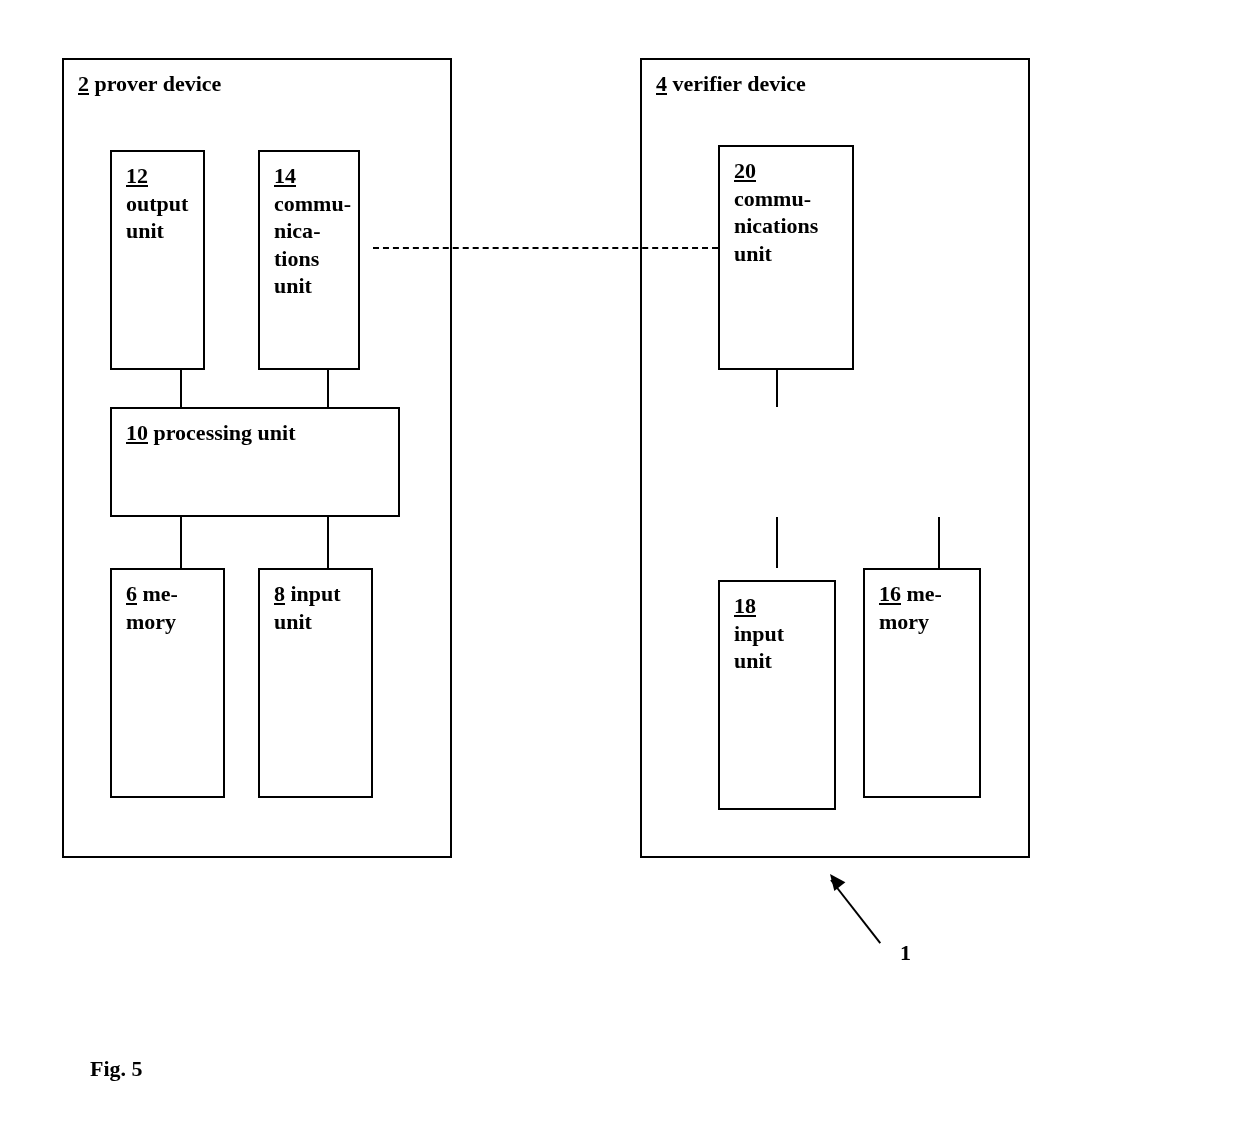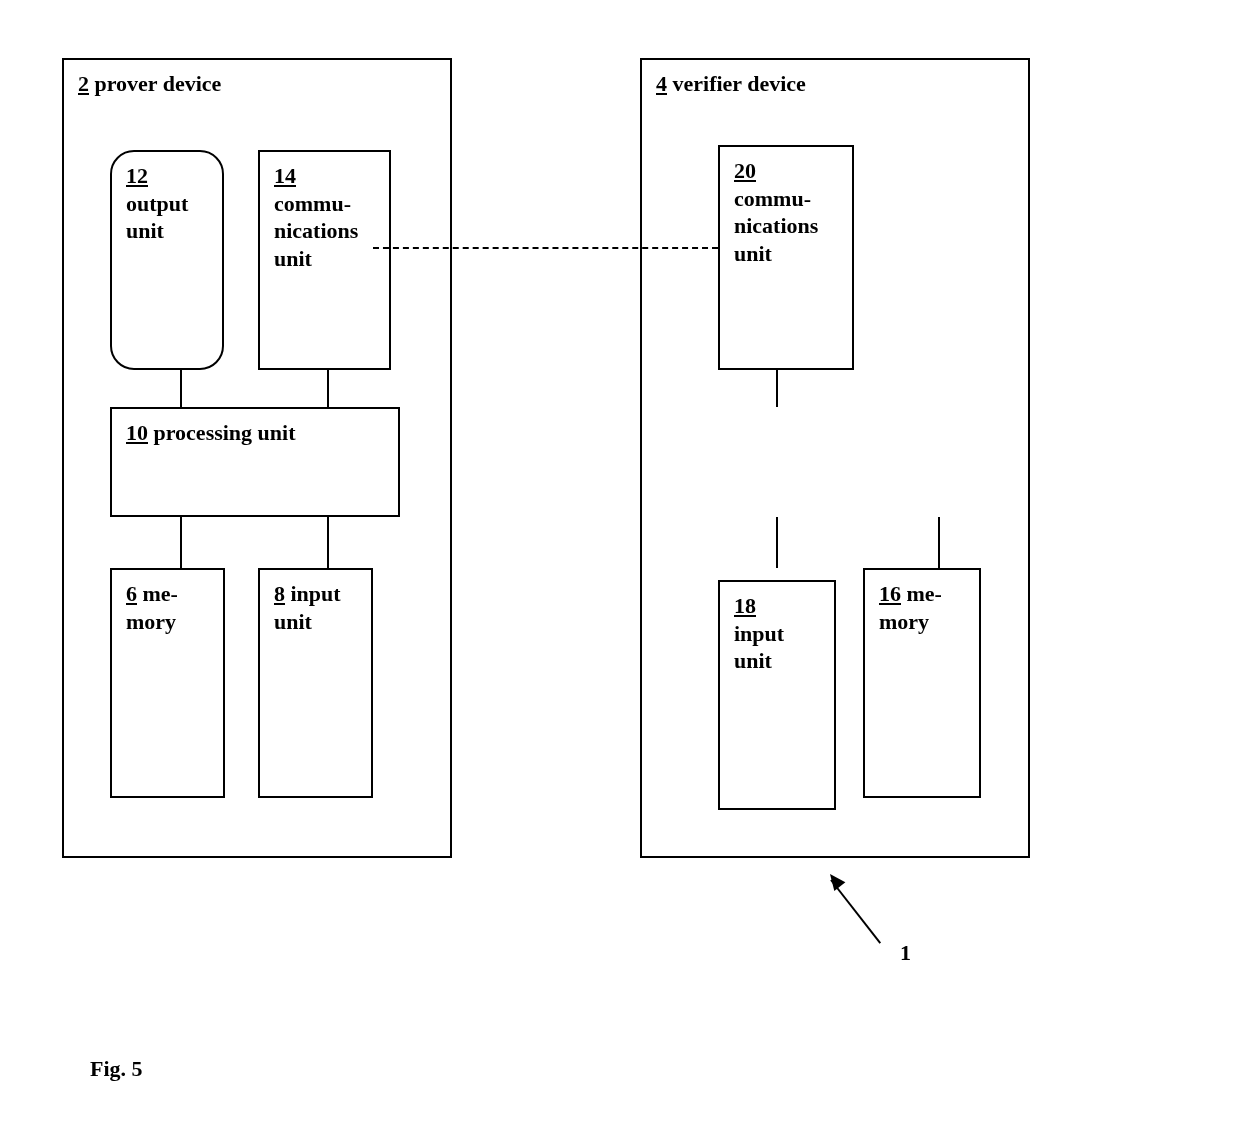--- a/index.html
+++ b/index.html
@@ -63,28 +63,28 @@
 <div class="canvas">
 
   <div class="box" style="left:62px; top:58px; width:390px; height:800px;">
     <div class="lbl">
       <span class="u">2</span>
       <span> </span>
       <span>prover device</span>
     </div>
   </div>
 
-  <div class="box" style="left:110px; top:150px; width:114px; height:220px;border-radius:24px;">
+  <div class="box" style="left:110px; top:150px; width:95px; height:220px;">
     <div class="lbl">
       <span class="u">12</span><br>
       <span>output unit</span>
     </div>
   </div>
 
-  <div class="box" style="left:258px; top:150px; width:133px; height:220px;">
+  <div class="box" style="left:258px; top:150px; width:102px; height:220px;">
     <div class="lbl">
       <span class="u">14</span><br>
       <span>commu­nica­tions unit</span>
     </div>
   </div>
 
   <div class="box" style="left:110px; top:407px; width:290px; height:110px;">
     <div class="lbl">
       <span class="u">10</span>
       <span> </span>

